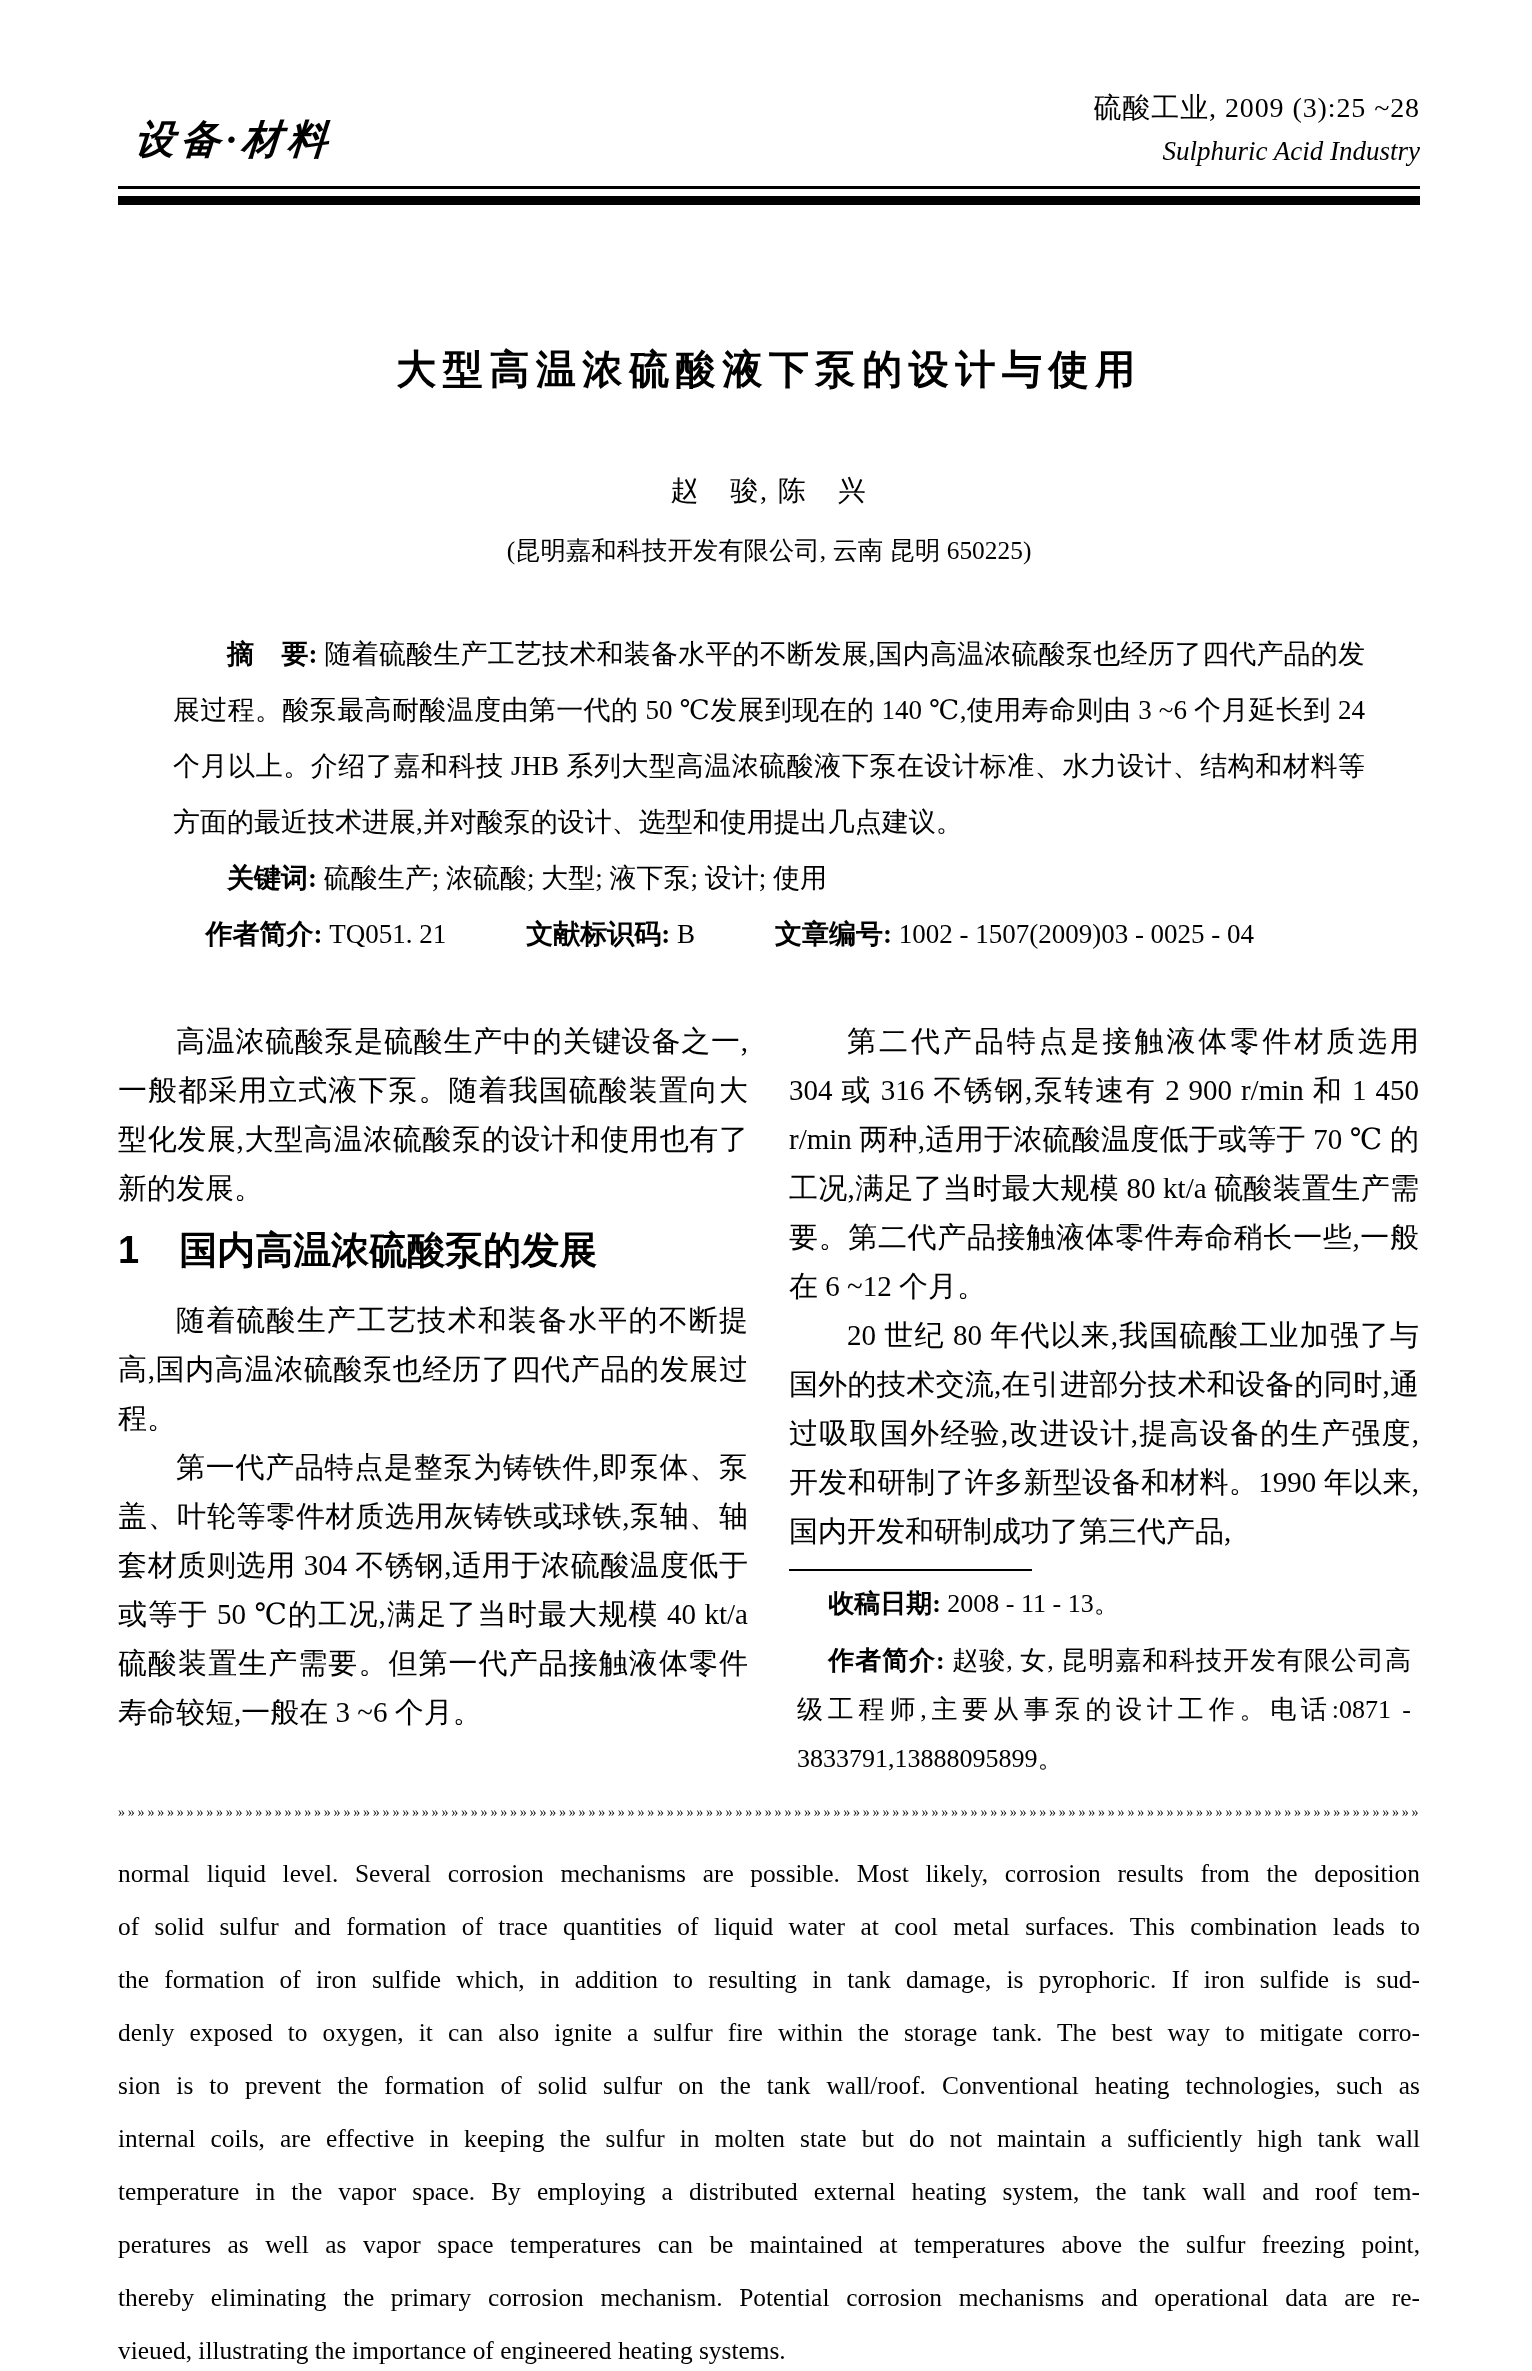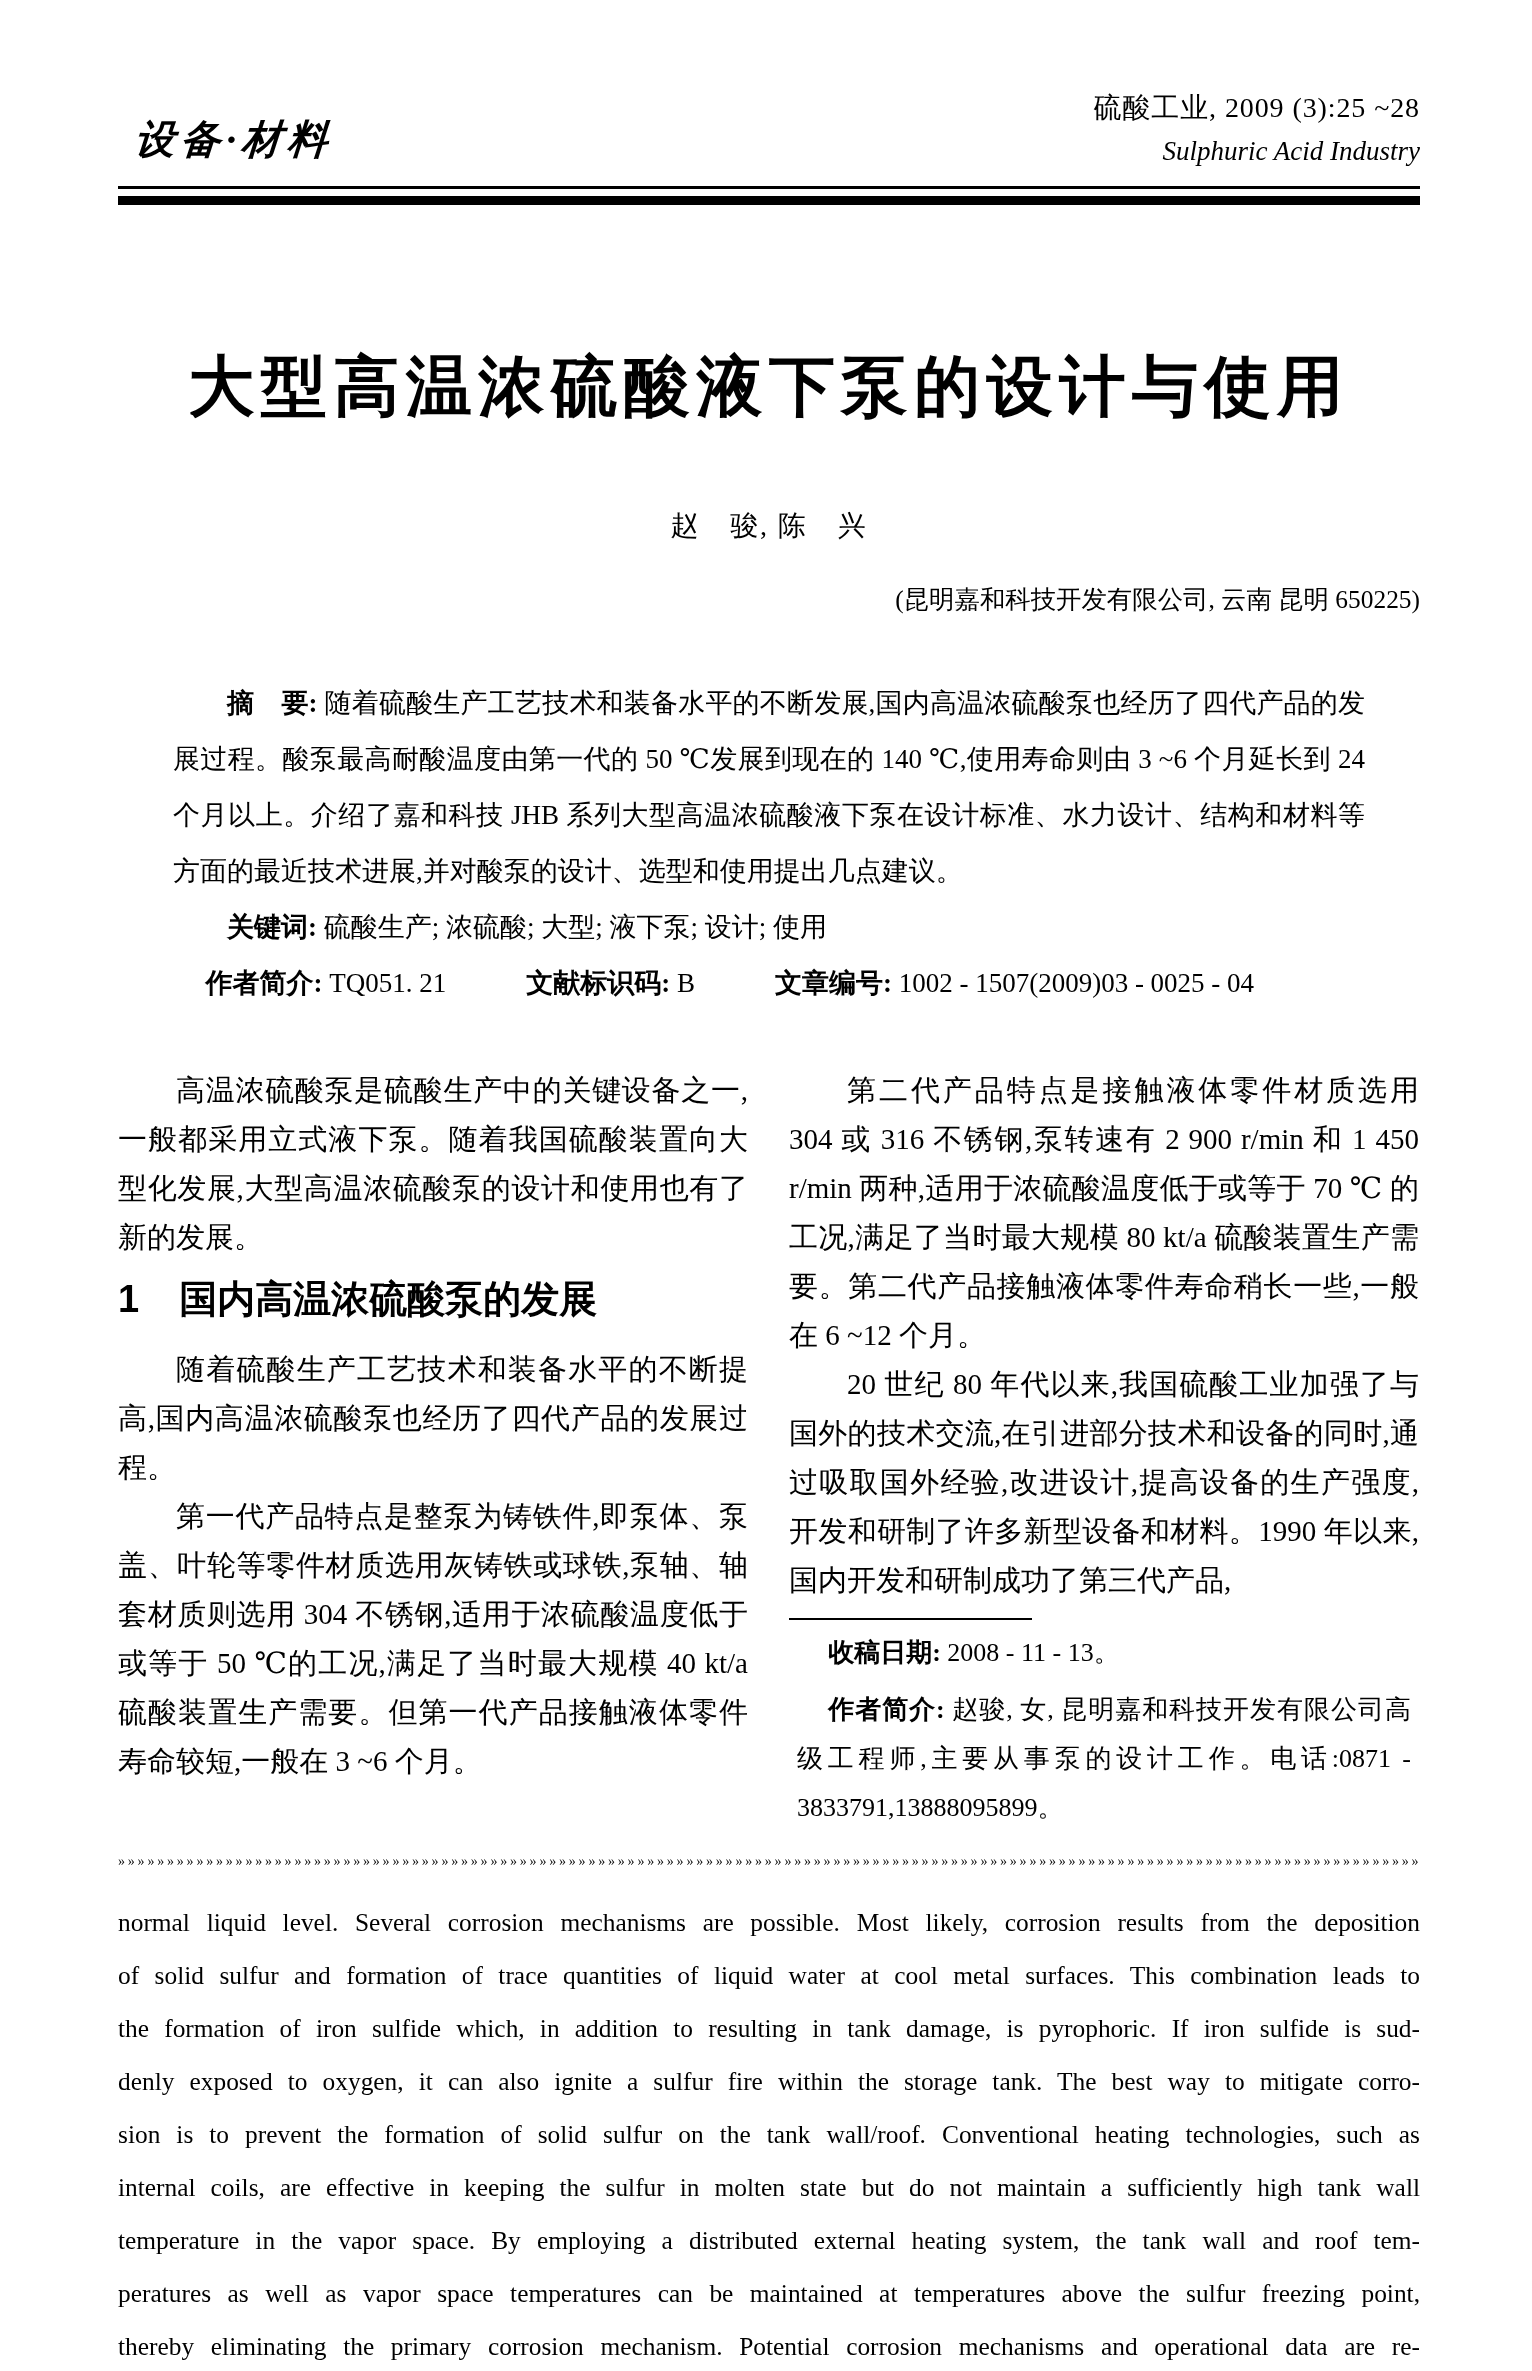--- a/index.html
+++ b/index.html
@@ -38,33 +38,33 @@
     margin-top: 19px;
     height: 6.6px;
     border-top: 3.8px solid #000;
     border-bottom: 9.4px solid #000;
   }
 
   
   .title {
     margin: 137px 0 0 0;
     text-align: center;
-    font-size: 66px;
+    font-size: 40px;
     font-weight: 700;
     letter-spacing: 6.6px;
   }
   .authors {
     margin-top: 75px;
     text-align: center;
     font-size: 28px;
     letter-spacing: 1.9px;
   }
   .affiliation {
-    margin-top: 38px;
-    text-align: right;
+    margin-top: 24px;
+    text-align: center;
     font-size: 25.4px;
   }
 
   
   .abstract-block {
     margin: 58px 55px 0 55px;
     font-size: 27px;
     line-height: 56px;
   }
   .abstract { margin: 0; text-align: justify; text-indent: 2em; }

